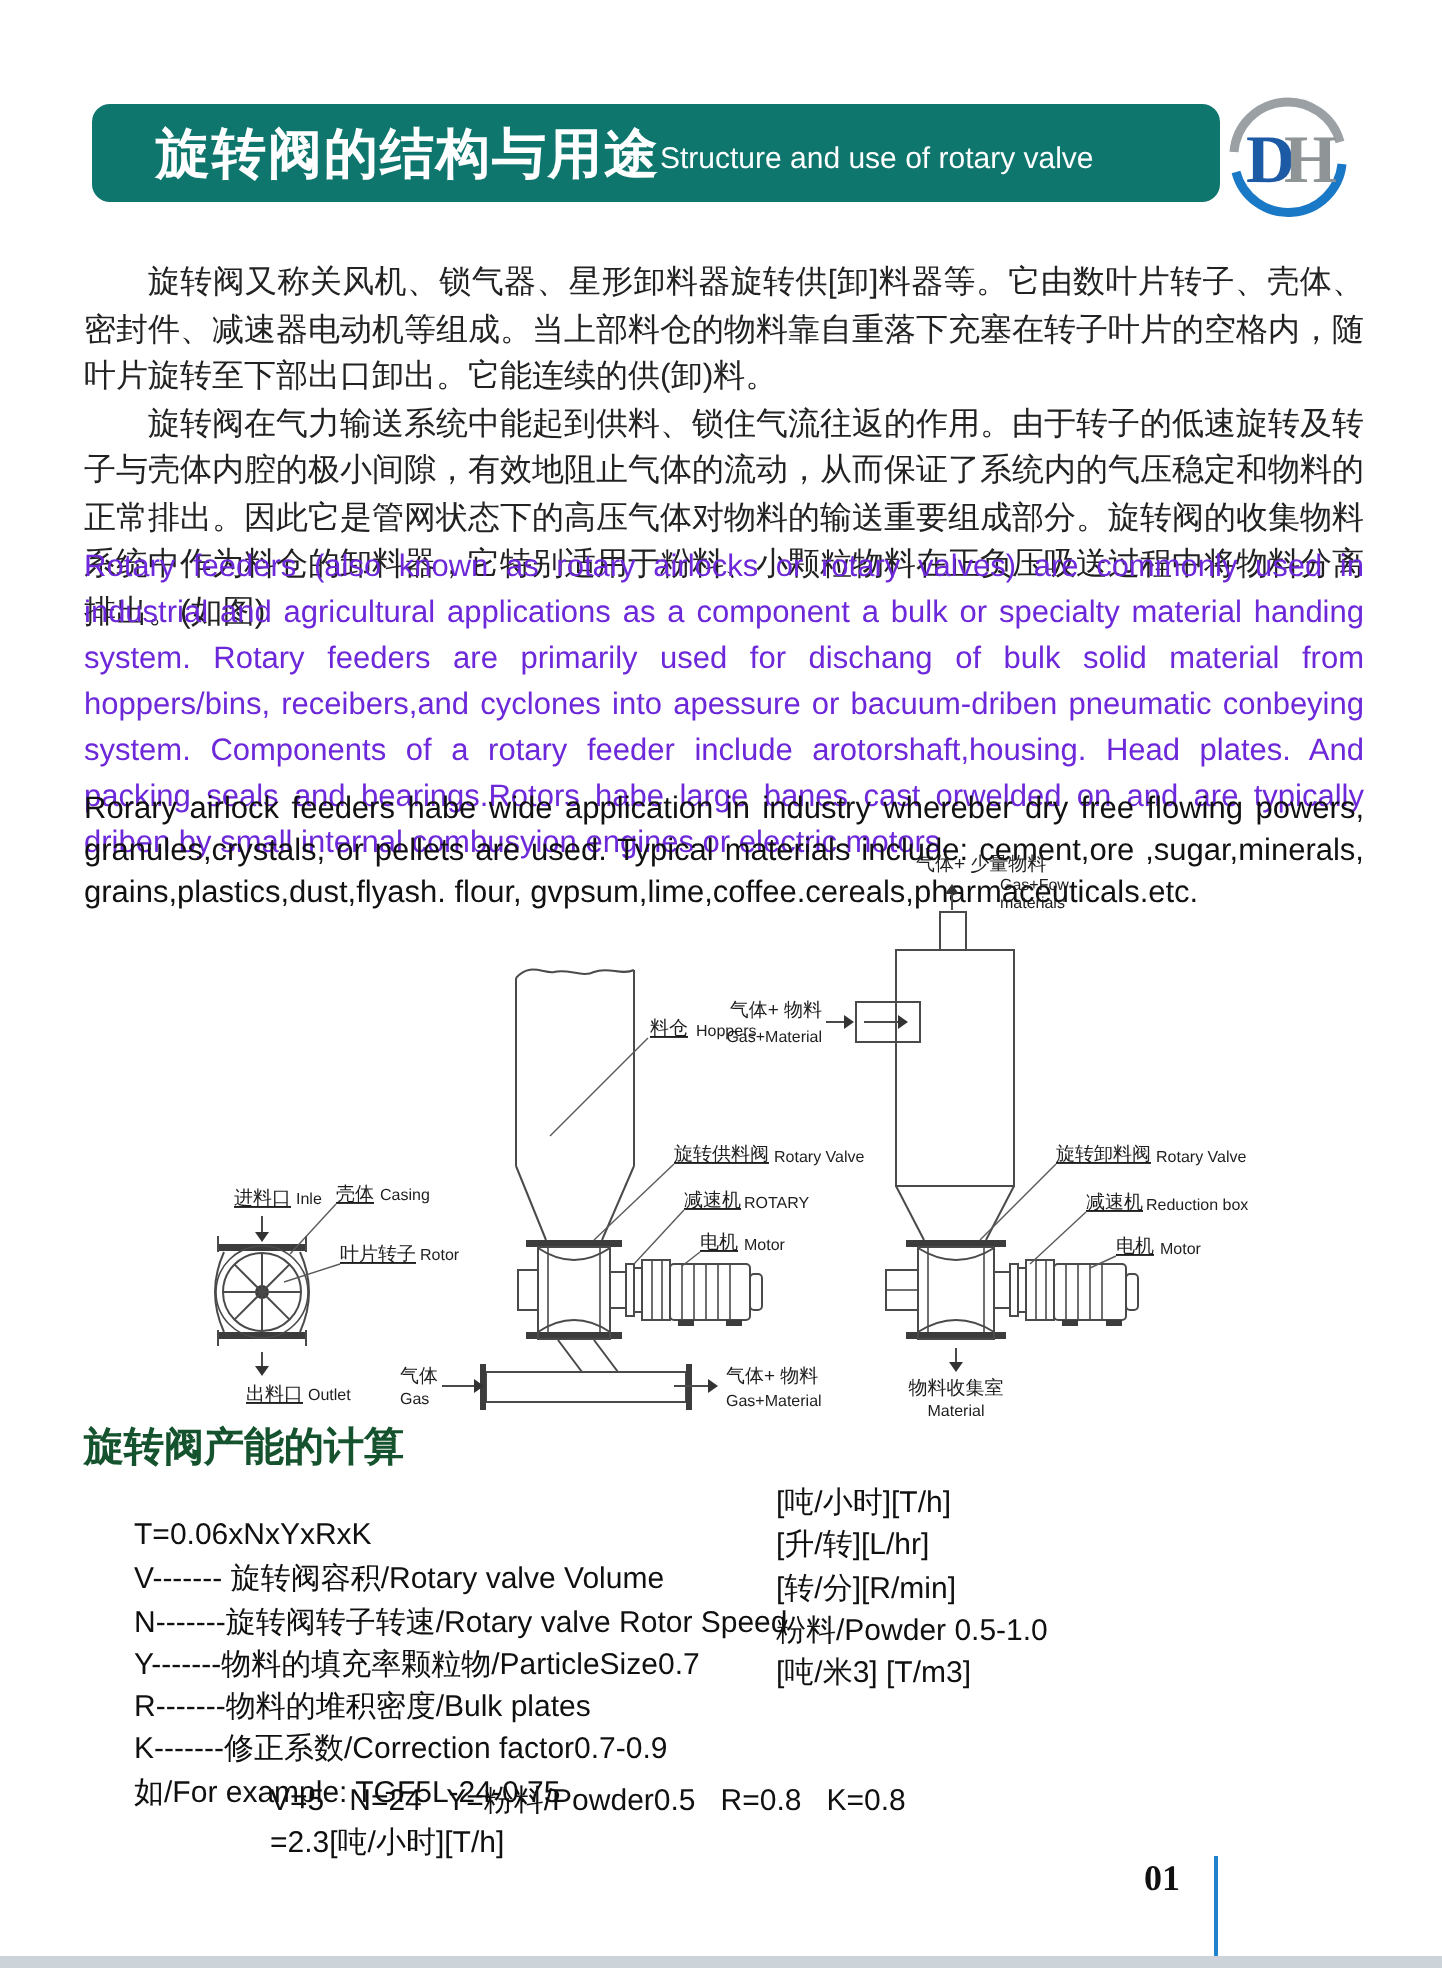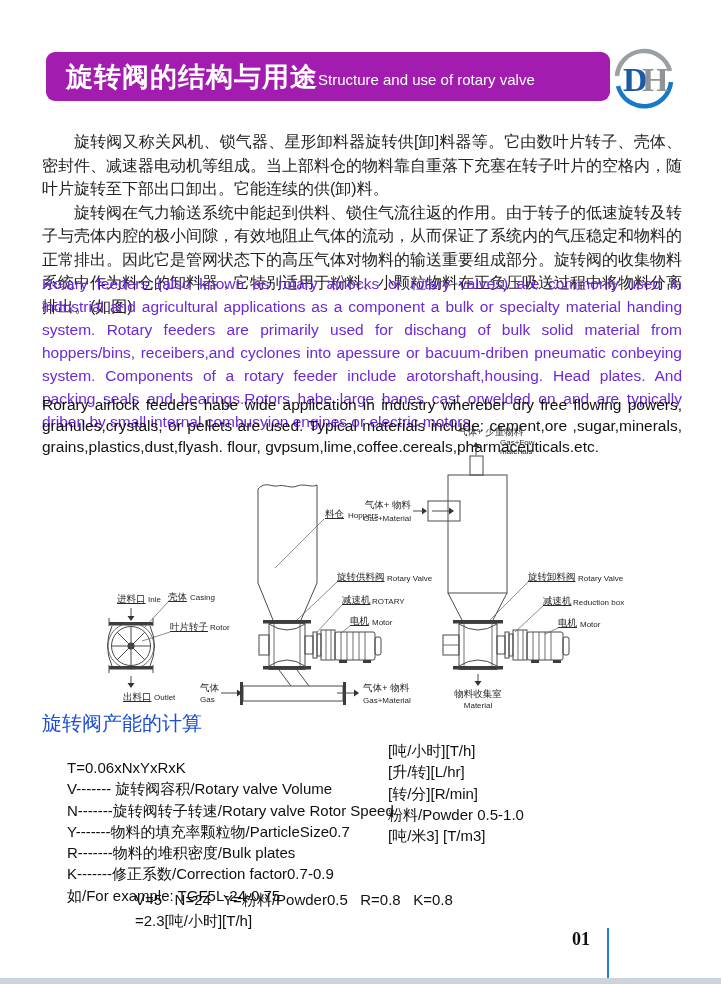--- a/index.html
+++ b/index.html
@@ -4,43 +4,43 @@
 <style>
   html,body { margin:0; padding:0; background:#e9e9e9; }
   .page {
     position:relative; width:721px; height:984px; margin:0 auto;
     background:#ffffff; overflow:hidden;
     font-family:"Liberation Sans", sans-serif; color:#1c1c1c;
   }
   
   .header-bar {
     position:absolute; left:46px; top:52px; width:564px; height:49px;
-    background:#a21caf; border-radius:9px;
-    display:flex; align-items:center; padding-left:20px; box-sizing:border-box;
+    background:#0f766e; border-radius:9px;
+    display:flex; align-items:center; padding-left:32px; box-sizing:border-box;
   }
   .title-cn { color:#fff; font-size:27px; font-weight:700; letter-spacing:1px; white-space:nowrap; }
   .title-en { color:#fff; font-size:15px; margin-top:6px; white-space:nowrap; }
   .logo { position:absolute; left:611px; top:46px; width:66px; height:66px; }
   
   .cn-block { position:absolute; left:42px; top:130px; width:640px; }
   .cn-block p { margin:0; font-size:16px; line-height:23.5px; text-align:justify; text-indent:2em; color:#222; }
   .en1 { position:absolute; left:42px; top:256px; width:640px; font-size:15.5px; line-height:23px; text-align:justify; color:#6d28d9; }
   .en2 { position:absolute; left:42px; top:378px; width:640px; font-size:15.5px; line-height:21px; text-align:justify; color:#111; }
   
   .diagram { position:absolute; left:45px; top:420px; width:660px; height:288px; }
   .dl { stroke:#4a4a4a; stroke-width:1; fill:none; }
   .dlt { stroke:#4a4a4a; stroke-width:0.8; fill:none; }
   .flange { fill:#3c3c3c; }
   .leader { stroke:#5a5a5a; stroke-width:0.7; fill:none; }
   .ah { fill:#333; }
   .dlabel-cn { font-size:9.5px; fill:#1e1e1e; }
   .dlabel-cn-u { font-size:9.5px; fill:#1e1e1e; text-decoration:underline; }
   .dlabel-en { font-size:8px; fill:#1e1e1e; }
   
-  .calc-heading { position:absolute; left:42px; top:710px; font-size:20px; font-weight:400; color:#1d4ed8; }
+  .calc-heading { position:absolute; left:42px; top:710px; font-size:20px; font-weight:700; color:#14532d; }
   .calc { position:absolute; left:42px; top:742px; width:640px; font-size:15px; color:#101010; }
   .calc-row { position:relative; height:21.3px; white-space:pre-wrap; }
   .calc-unit { position:absolute; left:346px; top:0; white-space:pre-wrap; }
   .calc-indent { padding-left:93px; }
   
   .page-number { position:absolute; left:572px; top:929px; font-family:"Liberation Serif", serif; font-weight:700; font-size:18px; color:#111; }
   .footer-vline { position:absolute; left:607px; top:928px; width:2px; height:50px; background:#1e82cc; }
   .footer-bar { position:absolute; left:0; bottom:0; width:721px; height:6px; background:#ccd3d9; }
 </style>
 </head>

